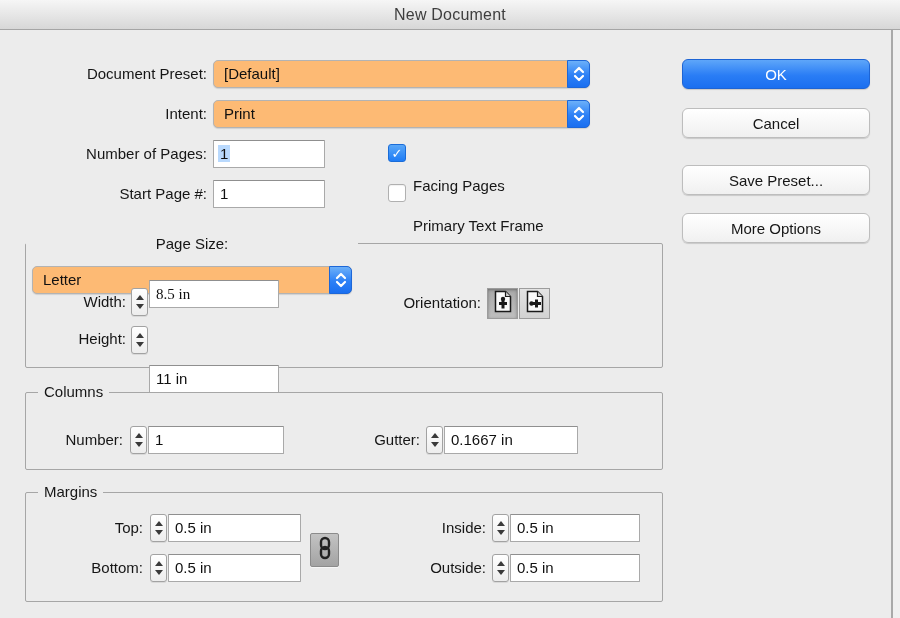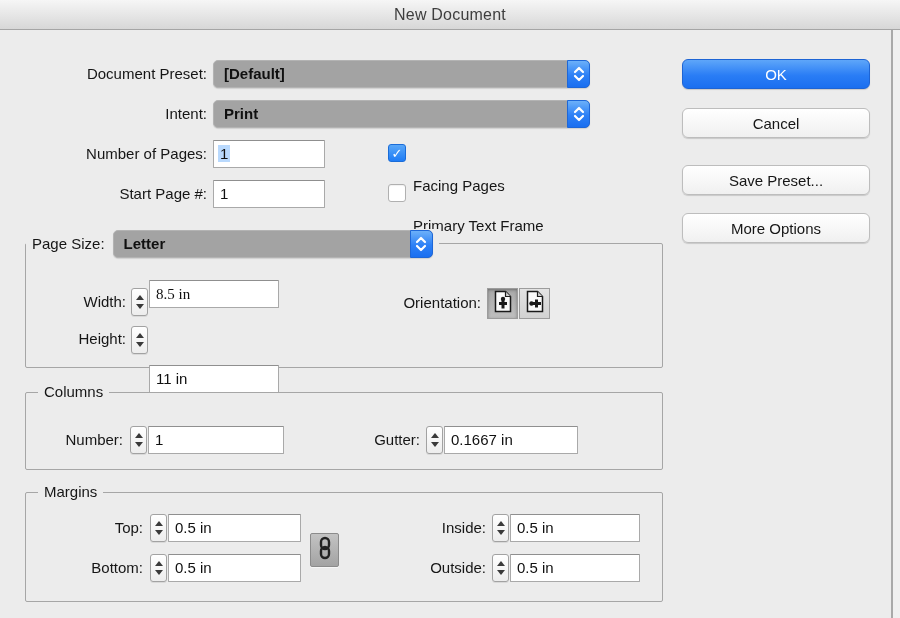--- a/index.html
+++ b/index.html
@@ -31,26 +31,25 @@
     position:absolute; width:17px; height:28px;
     background:linear-gradient(#ffffff,#ededed);
     border:1px solid #a2a2a2; border-radius:3px;
     display:flex; flex-direction:column; align-items:center; justify-content:center; gap:4px;
     box-shadow:0 1px 0 rgba(0,0,0,.08);
   }
   .tri-up { width:0; height:0; border-left:4px solid transparent; border-right:4px solid transparent; border-bottom:5px solid #3a3a3a; }
   .tri-down { width:0; height:0; border-left:4px solid transparent; border-right:4px solid transparent; border-top:5px solid #3a3a3a; }
 
   .popup {
-    position:absolute; height:28px; background:#a3a3a3;
+    position:absolute; height:28px; background:#fdba74;
     border:1px solid #b3b3b3; border-radius:5px;
     box-shadow:0 1px 1px rgba(0,0,0,.12);
     font-size:15px; color:#101010; line-height:26px; padding:0 30px 0 10px;
     white-space:nowrap;
-    font-weight:bold;
   }
   .popup .cap {
     position:absolute; top:-1px; right:-1px; bottom:-1px; width:23px;
     border-radius:0 5px 5px 0;
     background:linear-gradient(#6cb0f9,#2c80f6 55%,#1a6ff0);
     border:1px solid #1d67d8;
     display:flex; align-items:center; justify-content:center;
   }
 
   .checkbox {
@@ -142,21 +141,21 @@
   <div class="cb-label" style="left:413px; top:140px;">Facing Pages</div>
 
   <div class="label" style="left:20px; top:180px; width:187px;">Start Page #:</div>
   <div class="field" style="left:213px; top:180px; width:112px;">
     <span>1</span>
   </div>
   <div class="checkbox unchecked" style="left:388px; top:184px;"></div>
   <div class="cb-label" style="left:413px; top:180px;">Primary Text Frame</div>
 
   <div class="group" style="left:25px; top:243px; width:638px; height:125px;"></div>
-  <div class="legend legend-flex" style="left:26px; top:229px; height:29px;">
+  <div class="legend legend-flex" style="left:26px; top:229px; height:29px;flex-direction:column;">
     <span style="line-height:29px;">Page Size:</span>
     <span class="popup" style="position:relative; display:inline-block; width:320px;">
       <span>Letter</span>
       <span class="cap">
         <svg width="12" height="18" viewBox="0 0 12 18">
             <path d="M2 7 L6 3 L10 7" stroke="#fff" stroke-width="2.2" fill="none" stroke-linecap="round" stroke-linejoin="round"></path>
             <path d="M2 11 L6 15 L10 11" stroke="#fff" stroke-width="2.2" fill="none" stroke-linecap="round" stroke-linejoin="round"></path>
           </svg>
       </span>
     </span>

